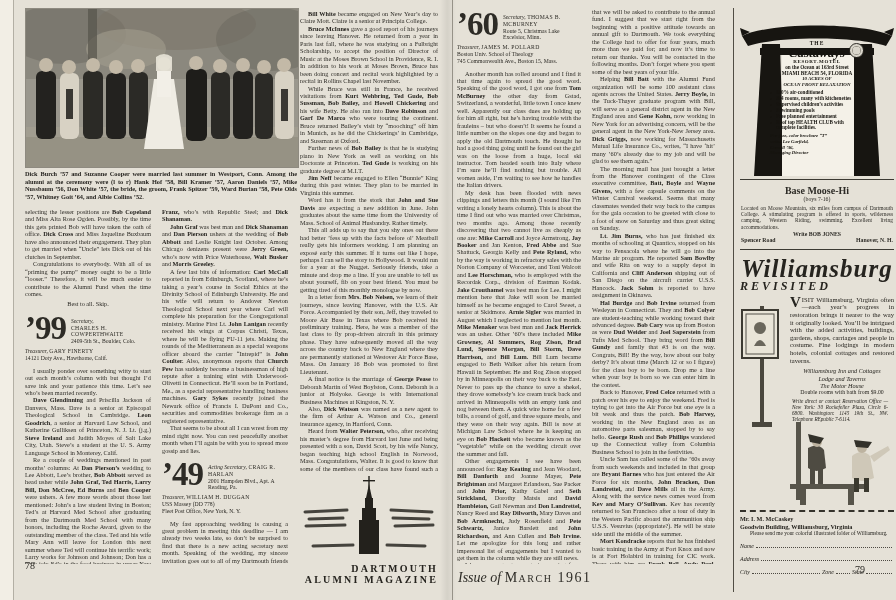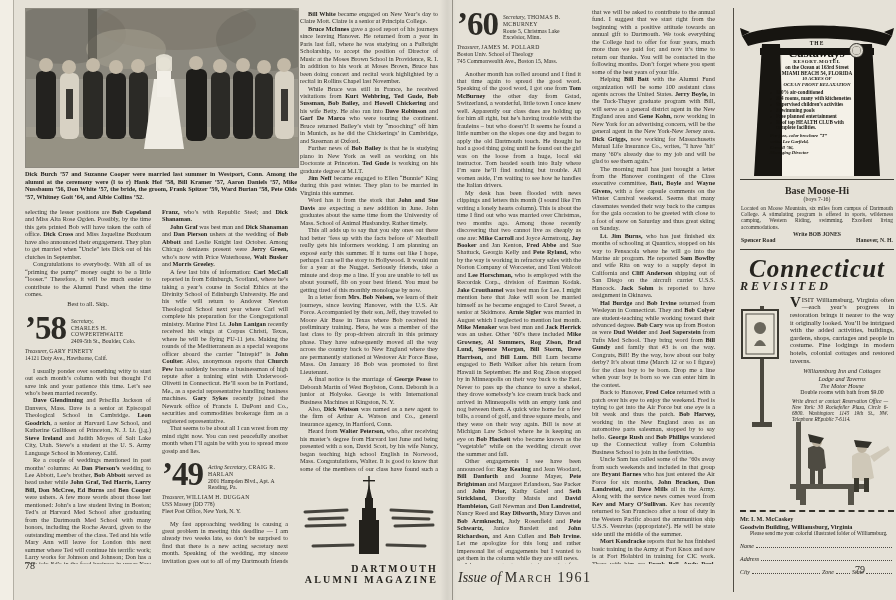--- a/index.html
+++ b/index.html
@@ -160,21 +160,21 @@
   <div id="caption">Dick Burch ’57 and Suzanne Cooper were married last summer in Westport, Conn. Among the alumni at the ceremony were (l to r) Hank Hof ’58, Bill Kramer ’57, Aaron Daniels ’57, Mike Nussbaum ’56, Don White ’57, the bride, the groom, Frank Spitzer ’59, Ward Burian ’58, Pete Olds ’57, Whitney Goit ’64, and Albie Collins ’52.</div>
 
   <div class="col" id="col1" style="left:25px;top:208px;width:126px;height:356px;">
     <div class="flow cont">
         <p class="para">selecting the lesser positions are <b>Bob Copeland</b> and Miss Alta Rose Ogden. Possibly, by the time this gets printed Bob will have taken the oath of office. <b>Dick Cross</b> and Miss Jaqueline Buxbaum have also announced their engagement. They plan to get married when “Uncle” lets Dick out of his clutches in September.</p>
         <p class="para">Congratulations to everybody. With all of us “priming the pump” money ought to be a little “looser.” Therefore, it will be much easier to contribute to the Alumni Fund when the time comes.</p>
       </div>
     <div class="signoff">Best to all. Skip.</div>
     <div class="classblock">
       <div class="classrow">
-        <span class="classyear">’58</span>
+        <span class="classyear">’99</span>
         <span class="secinfo">
           <span class="seclabel">Secretary,</span><br>
           <span class="secname">CHARLES H. COWPERTHWAITE</span><br>
           <span>2409-5th St., Boulder, Colo.</span>
         </span>
       </div>
       <div class="treas">
         <span class="seclabel">Treasurer,</span>
         <span class="secname">GARY FINERTY</span><br>
         <span>14121 Doty Ave., Hawthorne, Calif.</span>
@@ -352,21 +352,21 @@
       <div id="camp-write">Write BOB JONES</div>
       <div id="camp-row">
         <span>Spencer Road</span>
         <span>Hanover, N. H.</span>
       </div>
     </div>
 
     <hr class="adrule">
 
     <div id="wmsb">
-      <div id="wmsb-title">Connecticut</div>
+      <div id="wmsb-title">Williamsburg</div>
       <div id="wmsb-sub">REVISITED</div>
       <div id="wmsb-body">
         <svg id="wmsb-sign" viewBox="0 0 46 128">
           <rect x="20" y="6" width="4" height="118" fill="#4a473e"></rect>
           <rect x="2" y="10" width="36" height="48" fill="#e9e5d8" stroke="#3c3a32" stroke-width="2"></rect>
           <rect x="6" y="14" width="28" height="40" fill="none" stroke="#55524a" stroke-width="1"></rect>
           <circle cx="20" cy="28" r="6" fill="#6a675c"></circle>
           <path d="M14 46 Q20 34 26 46 Z" fill="#6a675c"></path>
           <rect x="12" y="122" width="20" height="5" fill="#4a473e"></rect>
         </svg>

